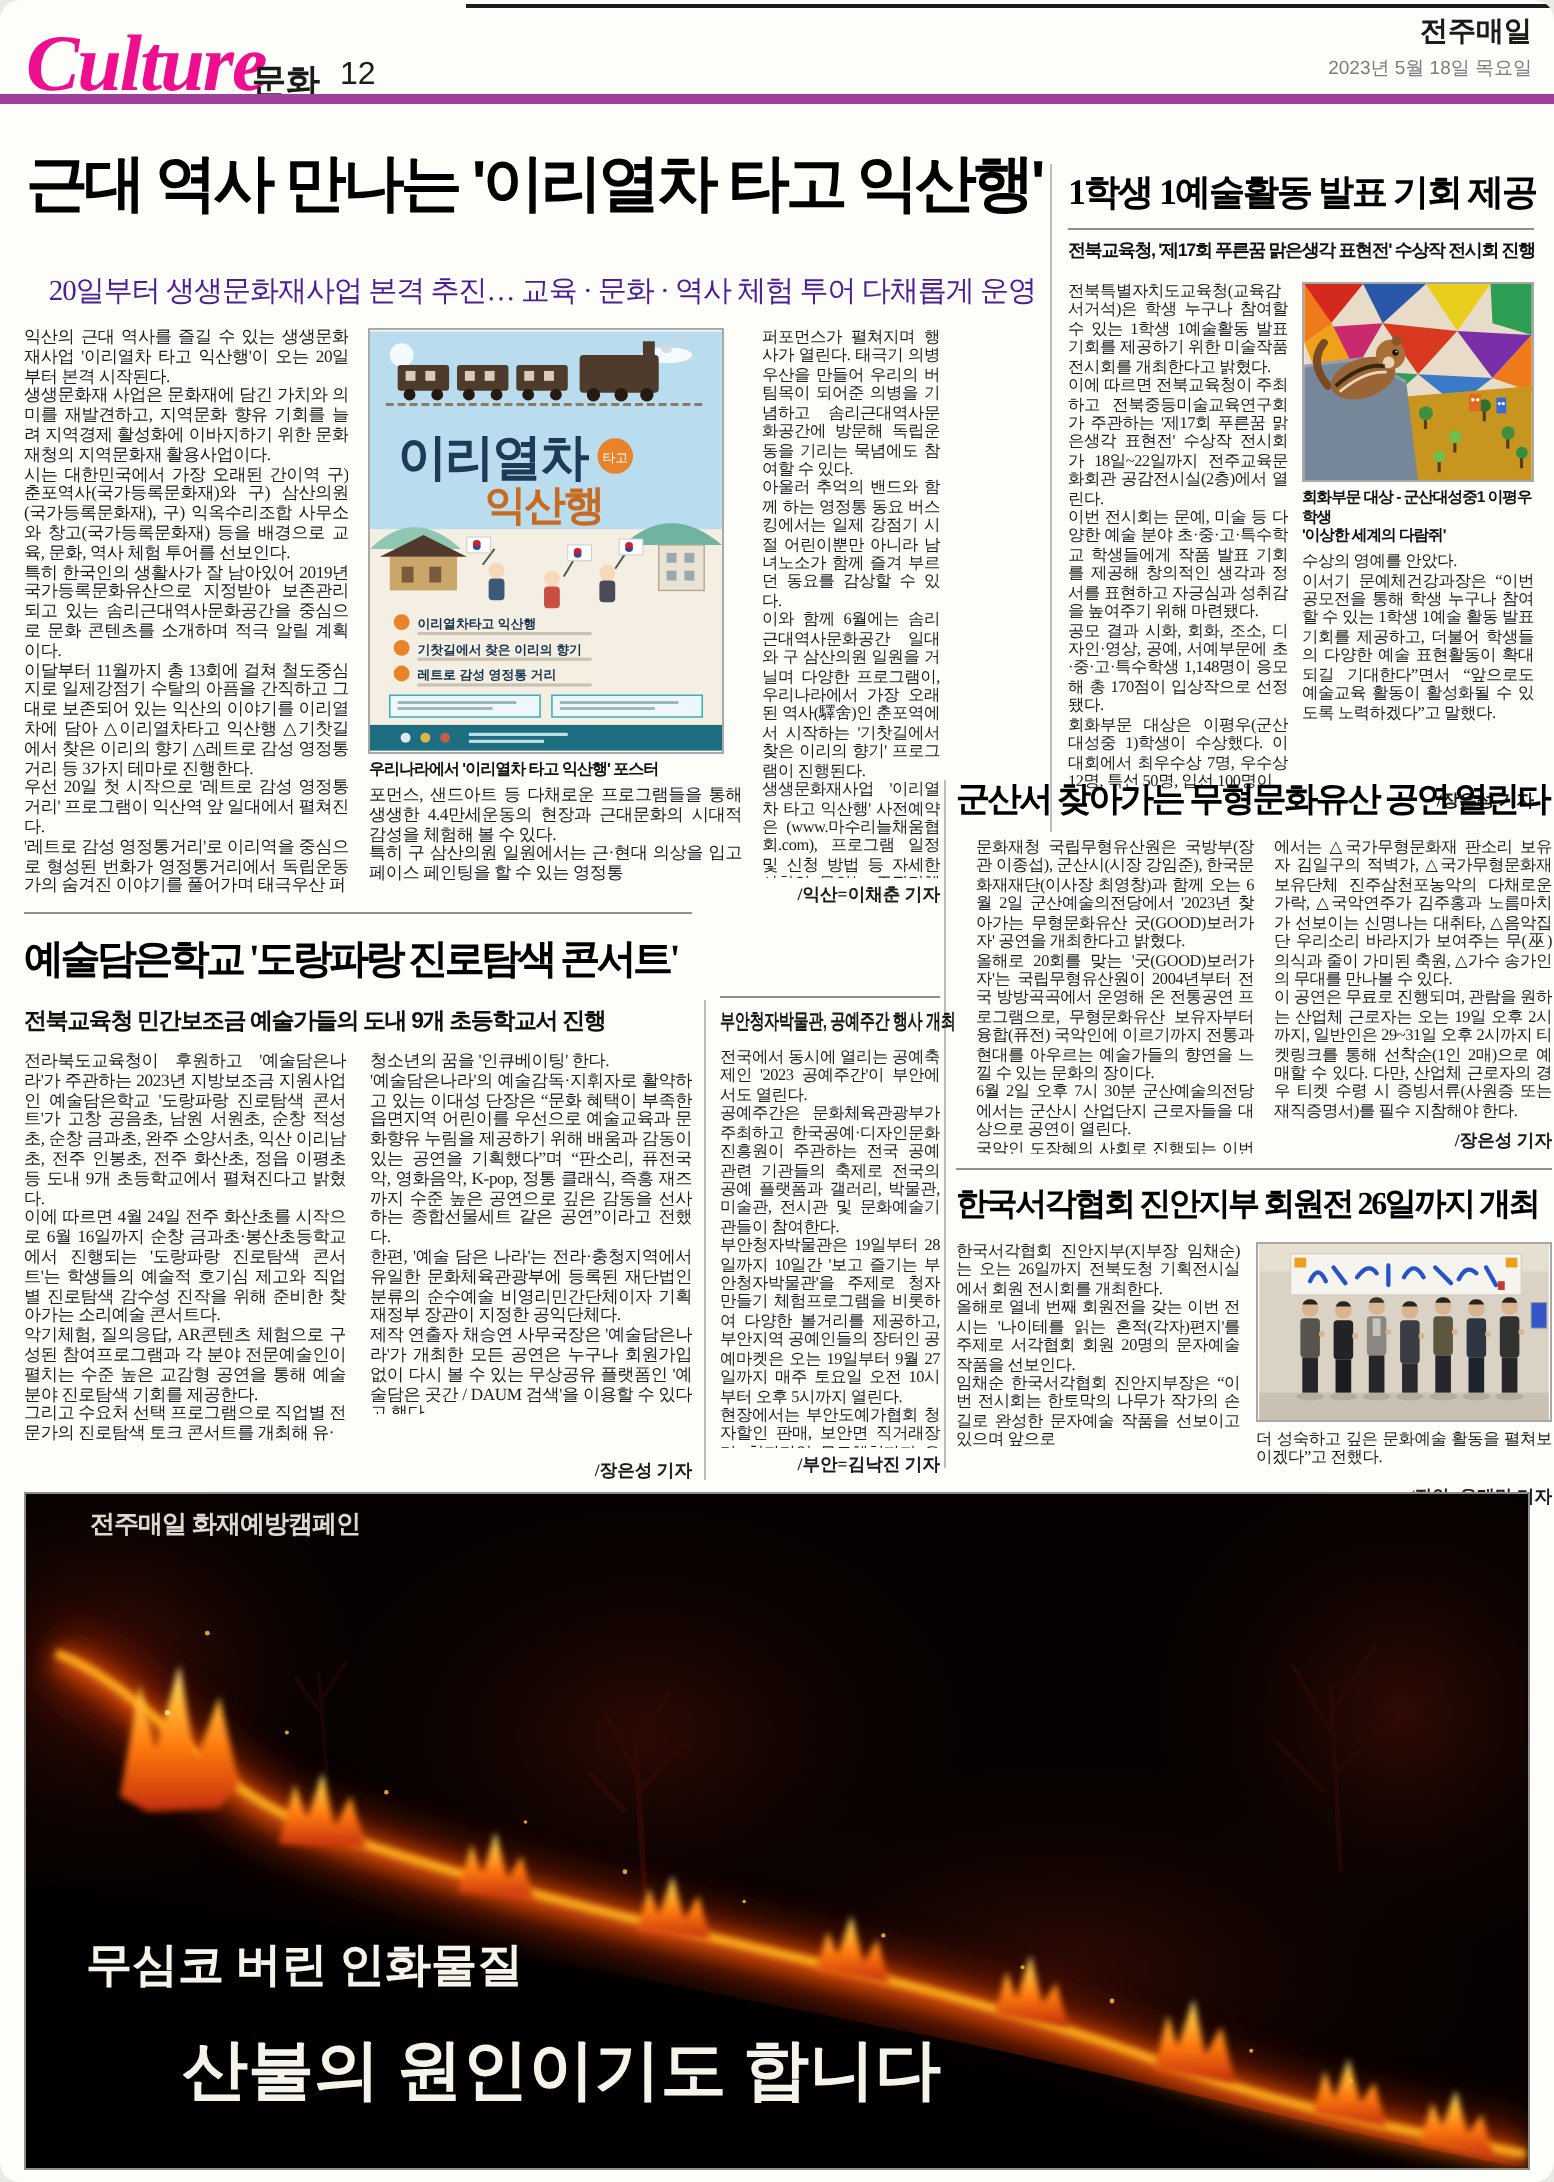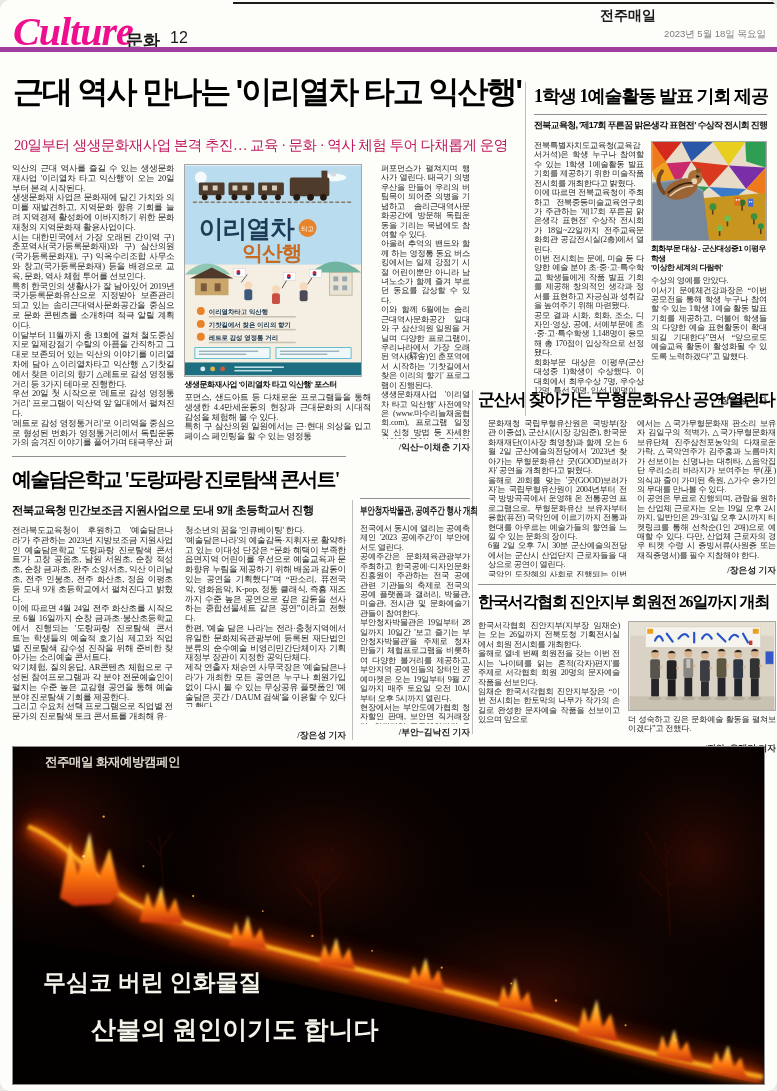--- a/index.html
+++ b/index.html
@@ -8,31 +8,31 @@
   .abs{position:absolute;}
   .sans{font-family:"Liberation Sans","DejaVu Sans",sans-serif;}
   .serif{font-family:"Liberation Serif","DejaVu Serif",serif;}
   .nowrap{white-space:nowrap;}
   
   .toprule{background:#1c1c1c;height:2px;}
   .logo{font-family:"Liberation Serif","DejaVu Serif",serif;font-style:italic;font-weight:bold;
         font-size:40px;color:#ee0f8e;letter-spacing:-1px;line-height:1;}
   .seckr{font-size:17px;font-weight:bold;}
   .pgnum{font-size:16px;}
-  .paper{font-size:14px;font-weight:bold;text-align:left;}
+  .paper{font-size:14px;font-weight:bold;text-align:right;}
   .pdate{font-size:9.5px;color:#7c7c7c;text-align:right;}
   .mgrule{background:#a03e9e;height:5px;}
   
   .hline{background:#8f8f8f;height:1px;}
   .vline{background:#bdbdbd;width:1px;}
   
   .hl-main{font-family:"Liberation Sans","DejaVu Sans",sans-serif;font-weight:900;font-size:31px;
            letter-spacing:-2px;line-height:1.05;color:#000;white-space:nowrap;}
   .hl-serif{font-weight:bold;color:#000;white-space:nowrap;}
-  .subhead{font-size:14.5px;letter-spacing:-0.5px;color:#be185d;}
+  .subhead{font-size:14.5px;letter-spacing:-0.5px;color:#4c1d95;text-align:right;}
   .subhead-sm{font-family:"Liberation Sans","DejaVu Sans",sans-serif;font-weight:bold;letter-spacing:-0.7px;color:#111;}
   
   .bodyrow{display:flex;}
   .acol{display:flex;flex-direction:column;overflow:hidden;}
   .atxt{flex:1 1 auto;overflow:hidden;font-size:8.6px;line-height:1.14;text-align:justify;
         word-break:break-all;white-space:pre-line;letter-spacing:-0.2px;color:#1c1c1c;}
   .atxt-sm{font-size:8.2px;line-height:1.15;}
   .arep{text-align:right;font-size:8.8px;font-weight:bold;padding-top:3px;flex:0 0 auto;}
   .caption{font-family:"Liberation Sans","DejaVu Sans",sans-serif;font-weight:bold;font-size:8px;
            letter-spacing:-0.5px;line-height:1.25;color:#111;white-space:pre-line;}
@@ -170,21 +170,21 @@
           <rect x="92" y="184" width="76" height="11" fill="#eef8fa" stroke="#3fb0c4" stroke-width="0.8"></rect>
           <rect x="96" y="187" width="60" height="1.4" fill="#9ab2b8"></rect>
             <rect x="96" y="190" width="48" height="1.4" fill="#9ab2b8"></rect>
           <rect y="199" width="178" height="13" fill="#1d6e80"></rect>
           <circle cx="18" cy="205.5" r="2.5" fill="#ffffff" opacity="0.85"></circle>
             <circle cx="28" cy="205.5" r="2.5" fill="#f0c040" opacity="0.9"></circle>
           <circle cx="38" cy="205.5" r="2.5" fill="#d85a40" opacity="0.9"></circle>
             <rect x="50" y="203" width="50" height="1.6" fill="#bfe0e6"></rect>
           <rect x="50" y="206.5" width="38" height="1.6" fill="#bfe0e6"></rect>
         </svg>
-        <figcaption class="caption" style="margin-top:3px;">생생문화재사업 '이리열차 타고 익산행' 포스터</figcaption>
+        <figcaption class="caption" style="margin-top:3px;">우리나라에서 '이리열차 타고 익산행' 포스터</figcaption>
       </figure>
       <div class="atxt" style="margin-top:3px;">포먼스, 샌드아트 등 다채로운 프로그램들을 통해 생생한 4.4만세운동의 현장과 근대문화의 시대적 감성을 체험해 볼 수 있다.
 특히 구 삼산의원 일원에서는 근·현대 의상을 입고 페이스 페인팅을 할 수 있는 영정통</div>
     </div>
     <div class="acol" style="width:92px;">
       <div class="atxt atxt-sm">퍼포먼스가 펼쳐지며 행사가 열린다. 태극기 의병우산을 만들어 우리의 버팀목이 되어준 의병을 기념하고 솜리근대역사문화공간에 방문해 독립운동을 기리는 묵념에도 참여할 수 있다.
 아울러 추억의 밴드와 함께 하는 영정통 동요 버스킹에서는 일제 강점기 시절 어린이뿐만 아니라 남녀노소가 함께 즐겨 부르던 동요를 감상할 수 있다.
 이와 함께 6월에는 솜리근대역사문화공간 일대와 구 삼산의원 일원을 거닐며 다양한 프로그램이, 우리나라에서 가장 오래된 역사(驛舍)인 춘포역에서 시작하는 '기찻길에서 찾은 이리의 향기' 프로그램이 진행된다.
 생생문화재사업 '이리열차 타고 익산행' 사전예약은 (www.마수리늘채움협회.com), 프로그램 일정 및 신청 방법 등 자세한 사항의 문의는 주관단체 마수리늘채움협회(063-837-0088)로 하면 된다.
 시 관계자는 “이리열차타고 익산행은 참가자들이 우리 지역 근대문화유산의 소중함을 인식하며 지역의 문화에 친숙해지는 기회를 제공하고자 기획된 사업”이라며 “익산의 근대적 가치와 의미를 새롭게 발견하는 생생한 근대 역사문화의 장이 될 것임을 기대한다”고 전했다.</div>
@@ -372,21 +372,21 @@
         </figure>
         <div class="atxt atxt-sm" style="margin-top:4px;flex:1;">더 성숙하고 깊은 문화예술 활동을 펼쳐보이겠다”고 전했다.</div>
         <div class="arep" style="position:absolute;right:0;bottom:0;">/진안=우태만 기자</div>
       </div>
     </div>
   </div>
 
   <div class="abs hline" style="left:12px;top:456px;width:334px;"></div>
   <div class="abs" style="left:12px;top:466px;width:334px;">
     <div class="hl-serif serif" style="font-size:20px;letter-spacing:-1.8px;">예술담은학교 '도랑파랑 진로탐색 콘서트'</div>
-    <div class="subhead-sm nowrap" style="font-size:11.5px;margin-top:10px;">전북교육청 민간보조금 지원사업으로 도내 9개 초등학교서 진행</div>
+    <div class="subhead-sm nowrap" style="font-size:11.5px;margin-top:10px;">전북교육청 민간보조금 예술가들의 도내 9개 초등학교서 진행</div>
     <div class="bodyrow" style="margin-top:8px;height:216px;gap:12px;">
       <div class="acol" style="width:161px;">
         <div class="atxt">전라북도교육청이 후원하고 '예술담은나라'가 주관하는 2023년 지방보조금 지원사업인 예술담은학교 '도랑파랑 진로탐색 콘서트'가 고창 공음초, 남원 서원초, 순창 적성초, 순창 금과초, 완주 소양서초, 익산 이리남초, 전주 인봉초, 전주 화산초, 정읍 이평초 등 도내 9개 초등학교에서 펼쳐진다고 밝혔다.
 이에 따르면 4월 24일 전주 화산초를 시작으로 6월 16일까지 순창 금과초·봉산초등학교에서 진행되는 '도랑파랑 진로탐색 콘서트'는 학생들의 예술적 호기심 제고와 직업별 진로탐색 감수성 진작을 위해 준비한 찾아가는 소리예술 콘서트다.
 악기체험, 질의응답, AR콘텐츠 체험으로 구성된 참여프로그램과 각 분야 전문예술인이 펼치는 수준 높은 교감형 공연을 통해 예술분야 진로탐색 기회를 제공한다.
 그리고 수요처 선택 프로그램으로 직업별 전문가의 진로탐색 토크 콘서트를 개최해 유·</div>
       </div>
       <div class="acol" style="width:161px;gap:20px;">
         <div class="atxt">청소년의 꿈을 '인큐베이팅' 한다.
 '예술담은나라'의 예술감독·지휘자로 활약하고 있는 이대성 단장은 “문화 혜택이 부족한 읍면지역 어린이를 우선으로 예술교육과 문화향유 누림을 제공하기 위해 배움과 감동이 있는 공연을 기획했다”며 “판소리, 퓨전국악, 영화음악, K-pop, 정통 클래식, 즉흥 재즈까지 수준 높은 공연으로 깊은 감동을 선사하는 종합선물세트 같은 공연”이라고 전했다.
@@ -469,16 +469,16 @@
           <circle cx="500" cy="238" r="1"></circle>
           <circle cx="545" cy="255" r="1.2"></circle>
         <circle cx="615" cy="280" r="1"></circle>
           <circle cx="665" cy="295" r="1.2"></circle>
           <circle cx="70" cy="110" r="1.4" fill="#ffe08a"></circle>
         <circle cx="210," :="" cy="178" r="0"></circle>
       </g>
     </svg>
     <div class="fire-label" style="position:absolute;left:32px;top:7px;">전주매일 화재예방캠페인</div>
     <div class="fire-line serif" style="position:absolute;left:30px;top:220px;font-size:23px;">무심코 버린 인화물질</div>
-    <div class="fire-line serif" style="position:absolute;left:78px;top:266px;font-size:25px;">산불의 원인이기도 합니다</div>
+    <div class="fire-line serif" style="position:absolute;left:78px;top:266px;font-size:33px;">산불의 원인이기도 합니다</div>
   </div>
 
 </div>
 
 </body></html>

